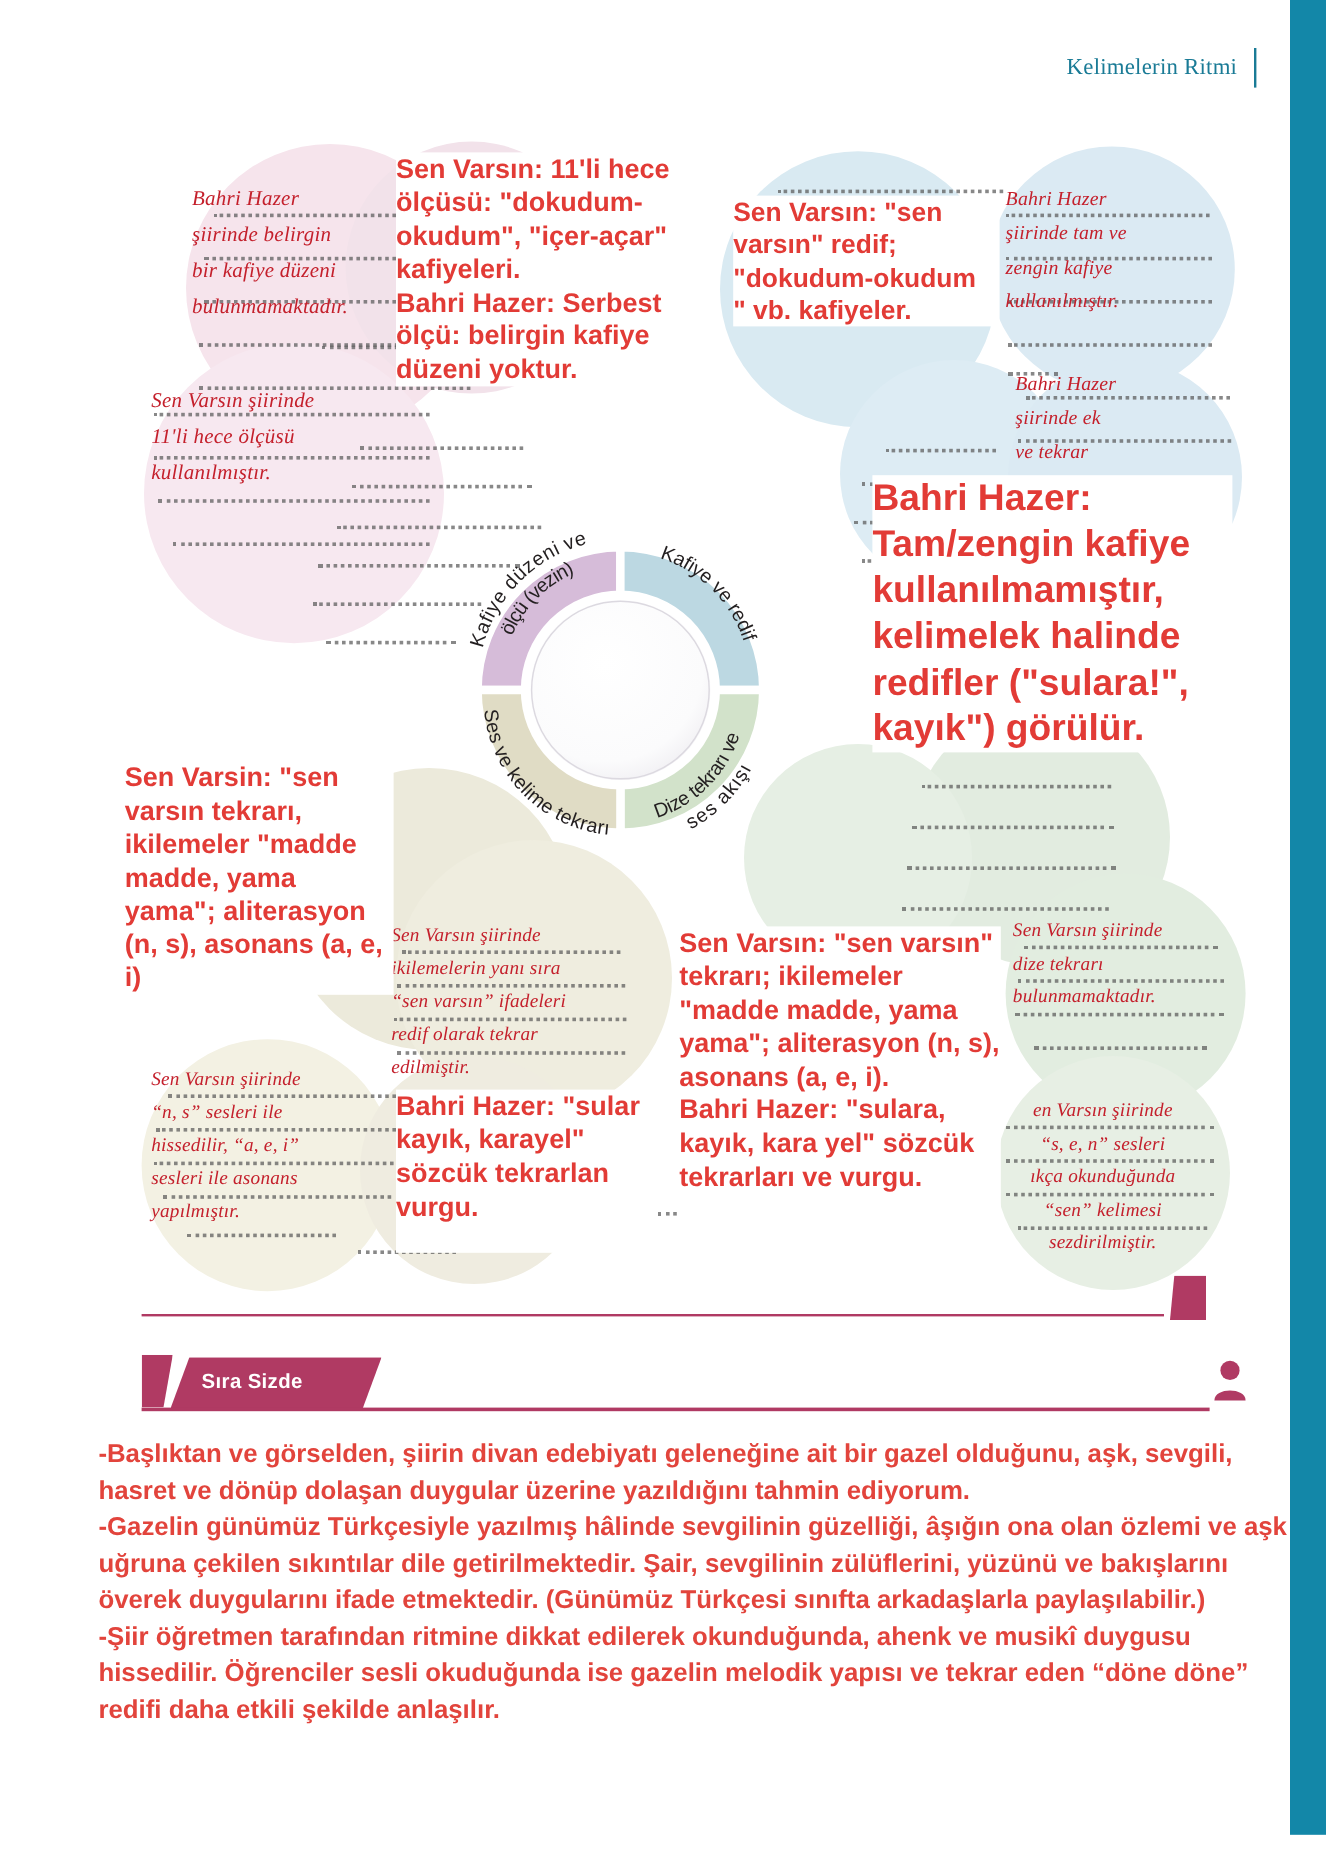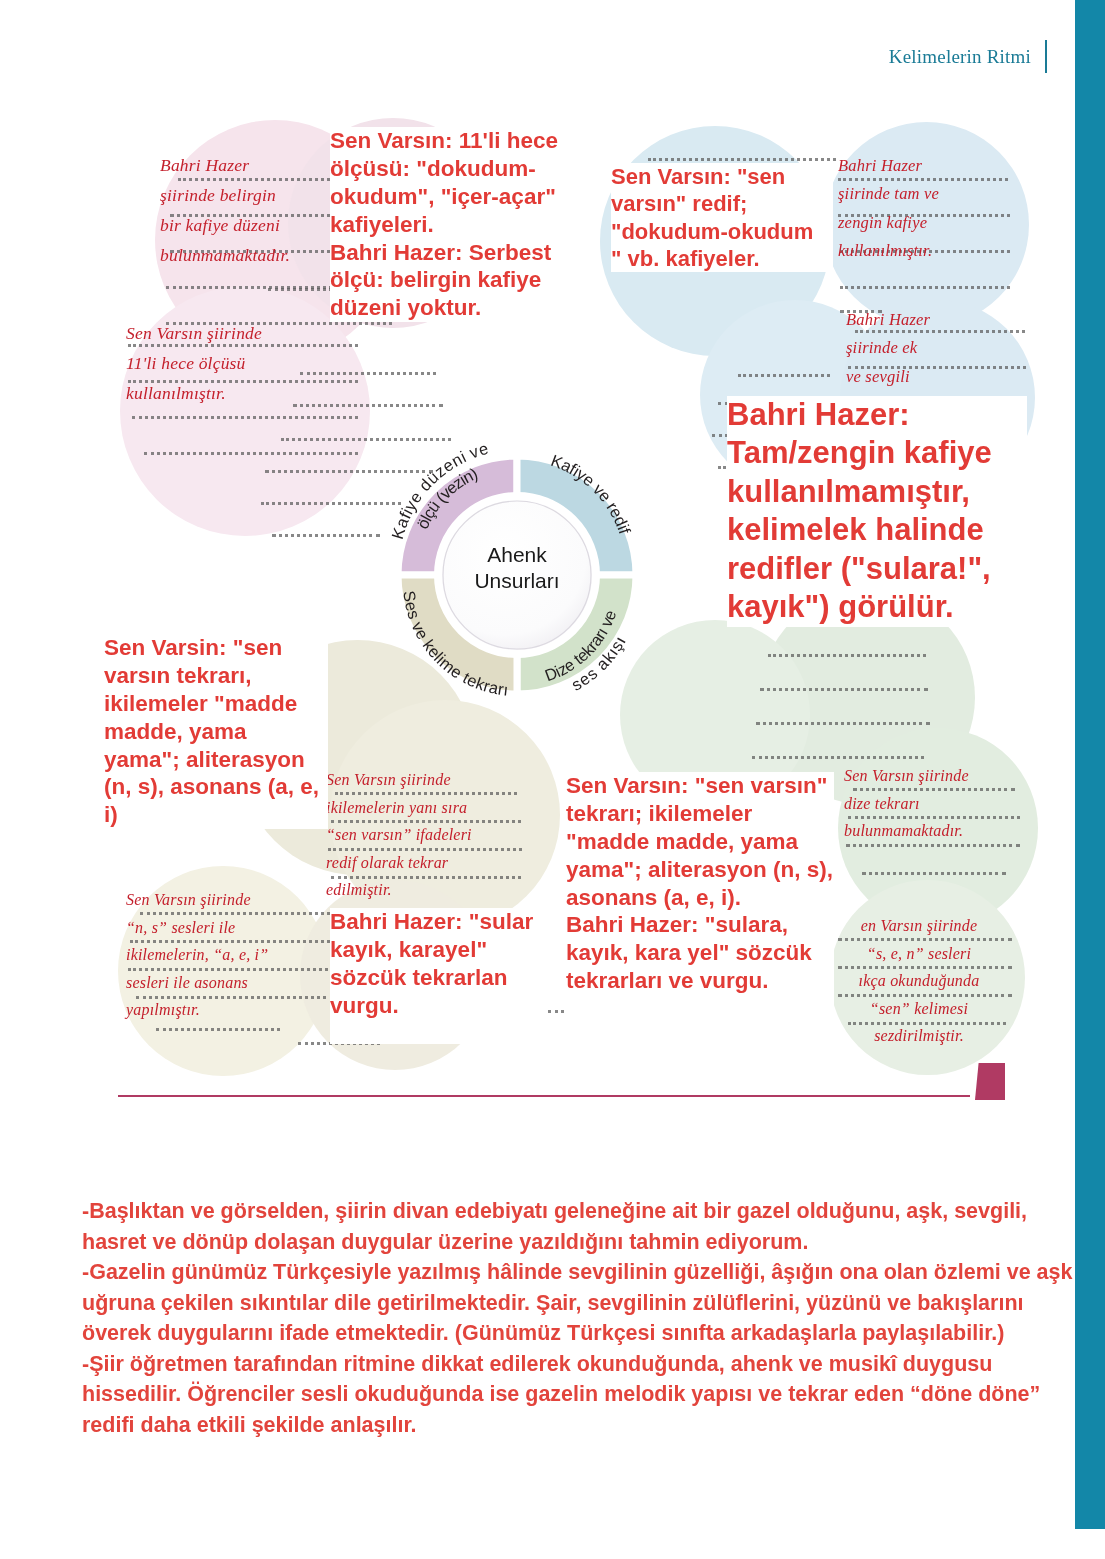--- a/index.html
+++ b/index.html
@@ -223,35 +223,35 @@
   <div class="hand" style="left:838px; top:152px; width:180px; font-size:16.5px;">
     <span>Bahri Hazer</span>
     <span>şiirinde tam ve</span>
     <span>zengin kafiye</span>
     <span>kullanılmıştır.</span>
   </div>
 
   <div class="hand" style="left:846px; top:306px; width:180px; font-size:16.5px;">
     <span>Bahri Hazer</span>
     <span>şiirinde ek</span>
-    <span>ve sevgili</span>
+    <span>ve tekrar</span>
   </div>
 
   <div class="hand" style="left:326px; top:766px; width:200px; font-size:16px;">
     <span>Sen Varsın şiirinde</span>
     <span>ikilemelerin yanı sıra</span>
     <span>“sen varsın” ifadeleri</span>
     <span>redif olarak tekrar</span>
     <span>edilmiştir.</span>
   </div>
 
   <div class="hand" style="left:126px; top:886px; width:210px; font-size:16px;">
     <span>Sen Varsın şiirinde</span>
     <span>“n, s” sesleri ile</span>
-    <span>ikilemelerin, “a, e, i”</span>
+    <span>hissedilir, “a, e, i”</span>
     <span>sesleri ile asonans</span>
     <span>yapılmıştır.</span>
   </div>
 
   <div class="hand" style="left:844px; top:762px; width:180px; font-size:16px;">
     <span>Sen Varsın şiirinde</span>
     <span>dize tekrarı</span>
     <span>bulunmamaktadır.</span>
   </div>
 
@@ -316,42 +316,48 @@
         </textPath>
       </text>
 
       <text class="seg-label">
         <textPath href="#arcBL" startOffset="50%" text-anchor="middle">
           <tspan dy="4">Ses ve kelime tekrarı</tspan>
         </textPath>
       </text>
     </svg>
 
-    <div class="wheel-center-label">
-      <div>Ahenk</div>
-      <div>Unsurları</div>
-    </div>
   </div>
 
   <div class="answer" style="left:330px; top:127px; width:260px; font-size:22.5px;">Sen Varsın: 11'li hece ölçüsü: "dokudum-okudum", "içer-açar" kafiyeleri.
 Bahri Hazer: Serbest ölçü: belirgin kafiye düzeni yoktur.</div>
 
   <div class="answer" style="left:611px; top:163px; width:222px; font-size:22px;">Sen Varsın: "sen varsın" redif; "dokudum-okudum
 " vb. kafiyeler.</div>
 
   <div class="answer" style="left:727px; top:396px; width:300px; font-size:31px;">Bahri Hazer: Tam/zengin kafiye kullanılmamıştır, kelimelek halinde redifler ("sulara!", kayık") görülür.</div>
 
   <div class="answer" style="left:104px; top:634px; width:224px; font-size:22.5px;">Sen Varsin: "sen varsın tekrarı, ikilemeler "madde madde, yama yama"; aliterasyon (n, s), asonans (a, e, i)</div>
 
   <div class="answer" style="left:330px; top:908px; width:216px; font-size:22.5px; height:136px; overflow:hidden;">Bahri Hazer: "sular kayık, karayel" sözcük tekrarlan vurgu.</div>
 
   <div class="answer" style="left:566px; top:772px; width:268px; font-size:22.5px; height:282px; overflow:hidden;">Sen Varsın: "sen varsın" tekrarı; ikilemeler "madde madde, yama yama"; aliterasyon (n, s), asonans (a, e, i).
 Bahri Hazer: "sulara, kayık, kara yel" sözcük tekrarları ve vurgu.</div>
 
   <div class="divider-rule"></div>
   <div class="divider-tab"></div>
 
+  <div class="sira-wrap">
+    <div class="sira-sq"></div>
+    <div class="sira-tag"></div>
+    <div class="sira-label">Sıra Sizde</div>
+    <div class="sira-underline"></div>
+    <svg class="person-icon" viewBox="0 0 30 40">
+      <circle cx="15" cy="11" r="8" fill="#b03a63"></circle>
+      <path d="M 2,36 C 2,25 28,25 28,36 Z" fill="#b03a63"></path>
+    </svg>
+  </div>
 
   <div class="body-text">-Başlıktan ve görselden, şiirin divan edebiyatı geleneğine ait bir gazel olduğunu, aşk, sevgili, hasret ve dönüp dolaşan duygular üzerine yazıldığını tahmin ediyorum.
 -Gazelin günümüz Türkçesiyle yazılmış hâlinde sevgilinin güzelliği, âşığın ona olan özlemi ve aşk uğruna çekilen sıkıntılar dile getirilmektedir. Şair, sevgilinin zülüflerini, yüzünü ve bakışlarını överek duygularını ifade etmektedir. (Günümüz Türkçesi sınıfta arkadaşlarla paylaşılabilir.)
 -Şiir öğretmen tarafından ritmine dikkat edilerek okunduğunda, ahenk ve musikî duygusu hissedilir. Öğrenciler sesli okuduğunda ise gazelin melodik yapısı ve tekrar eden “döne döne” redifi daha etkili şekilde anlaşılır.</div>
 
 </div>
 
 </body></html>

